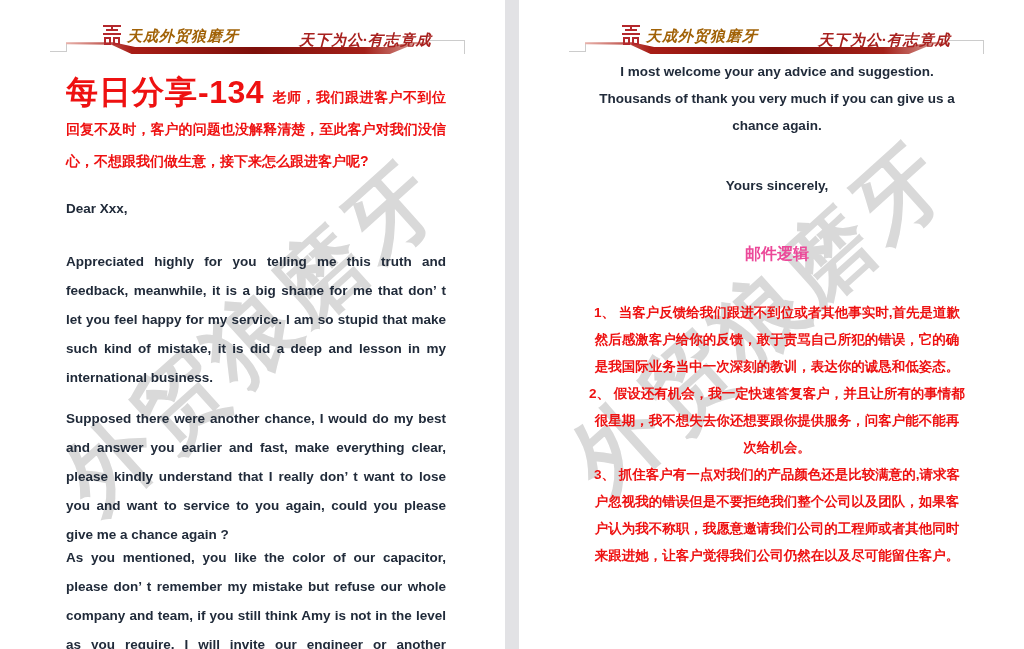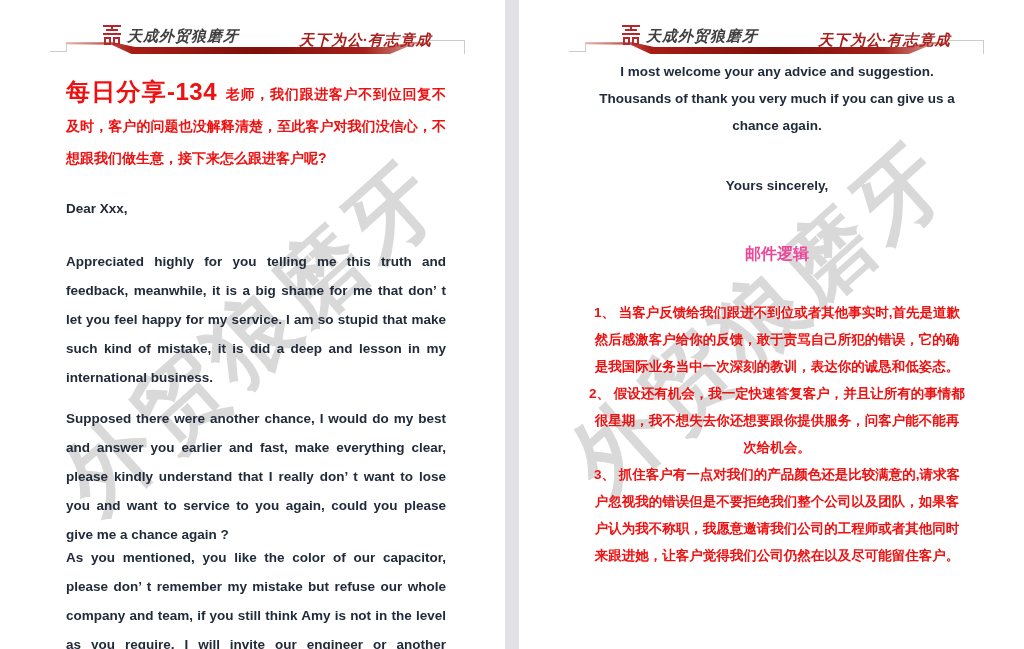--- a/index.html
+++ b/index.html
@@ -22,21 +22,21 @@
     clip-path:polygon(0 2%,13% 2%,19% 42%,88% 42%,95% 0,100% 0,100% 16%,95.5% 18%,89% 100%,18% 100%,12.5% 22%,0 18%);
   }
   .gstep-l{position:absolute;left:50px;top:44px;width:16px;height:7px;
     border-bottom:1px solid #cccccc;border-right:1px solid #cccccc;}
   .gstep-r{position:absolute;left:430px;top:40px;width:34px;height:13px;
     border-top:1px solid #cccccc;border-right:1px solid #cccccc;}
   .logo{position:absolute;left:102px;top:25px;width:20px;height:22px;}
   .brand{
     position:absolute;left:127px;top:27px;
     font-family:"Liberation Serif","DejaVu Serif",serif;
-    font-weight:bold;font-style:italic;font-size:15px;letter-spacing:1px;color:#404040;
+    font-weight:bold;font-style:italic;font-size:15px;letter-spacing:1px;color:#a16207;
     white-space:nowrap;
   }
   .slogan{
     position:absolute;left:299px;top:31px;
     font-family:"Liberation Serif","DejaVu Serif",serif;
     font-weight:bold;font-style:italic;font-size:15px;letter-spacing:1px;color:#a8211f;
     white-space:nowrap;
   }
 
   
@@ -47,21 +47,21 @@
     color:#d9d9d9;
   }
   .page2 .wm{top:49%;left:48%;}
 
   
   .blk{position:absolute;left:66px;width:380px;z-index:1;}
   .page2 .blk{left:70px;width:376px;text-align:center;}
 
   .title{top:76px;color:#ee1111;font-weight:bold;font-size:14px;
     line-height:32px;text-align:justify;}
-  .title .t-big{font-size:24px;letter-spacing:0.5px;margin-right:8px;vertical-align:-1px;}
+  .title .t-big{font-size:32px;letter-spacing:0.5px;margin-right:8px;vertical-align:-1px;}
 
   .eng{color:#212b3a;font-weight:600;font-size:13.5px;line-height:29px;text-align:justify;}
   .sal{top:194px;}
   .p1{top:247px;}
   .p2{top:404px;}
   .p3{top:543px;}
 
   .eng27{color:#212b3a;font-weight:600;font-size:13.5px;line-height:27px;}
   .l-top{top:58px;}
   .l-close{top:172px;}

